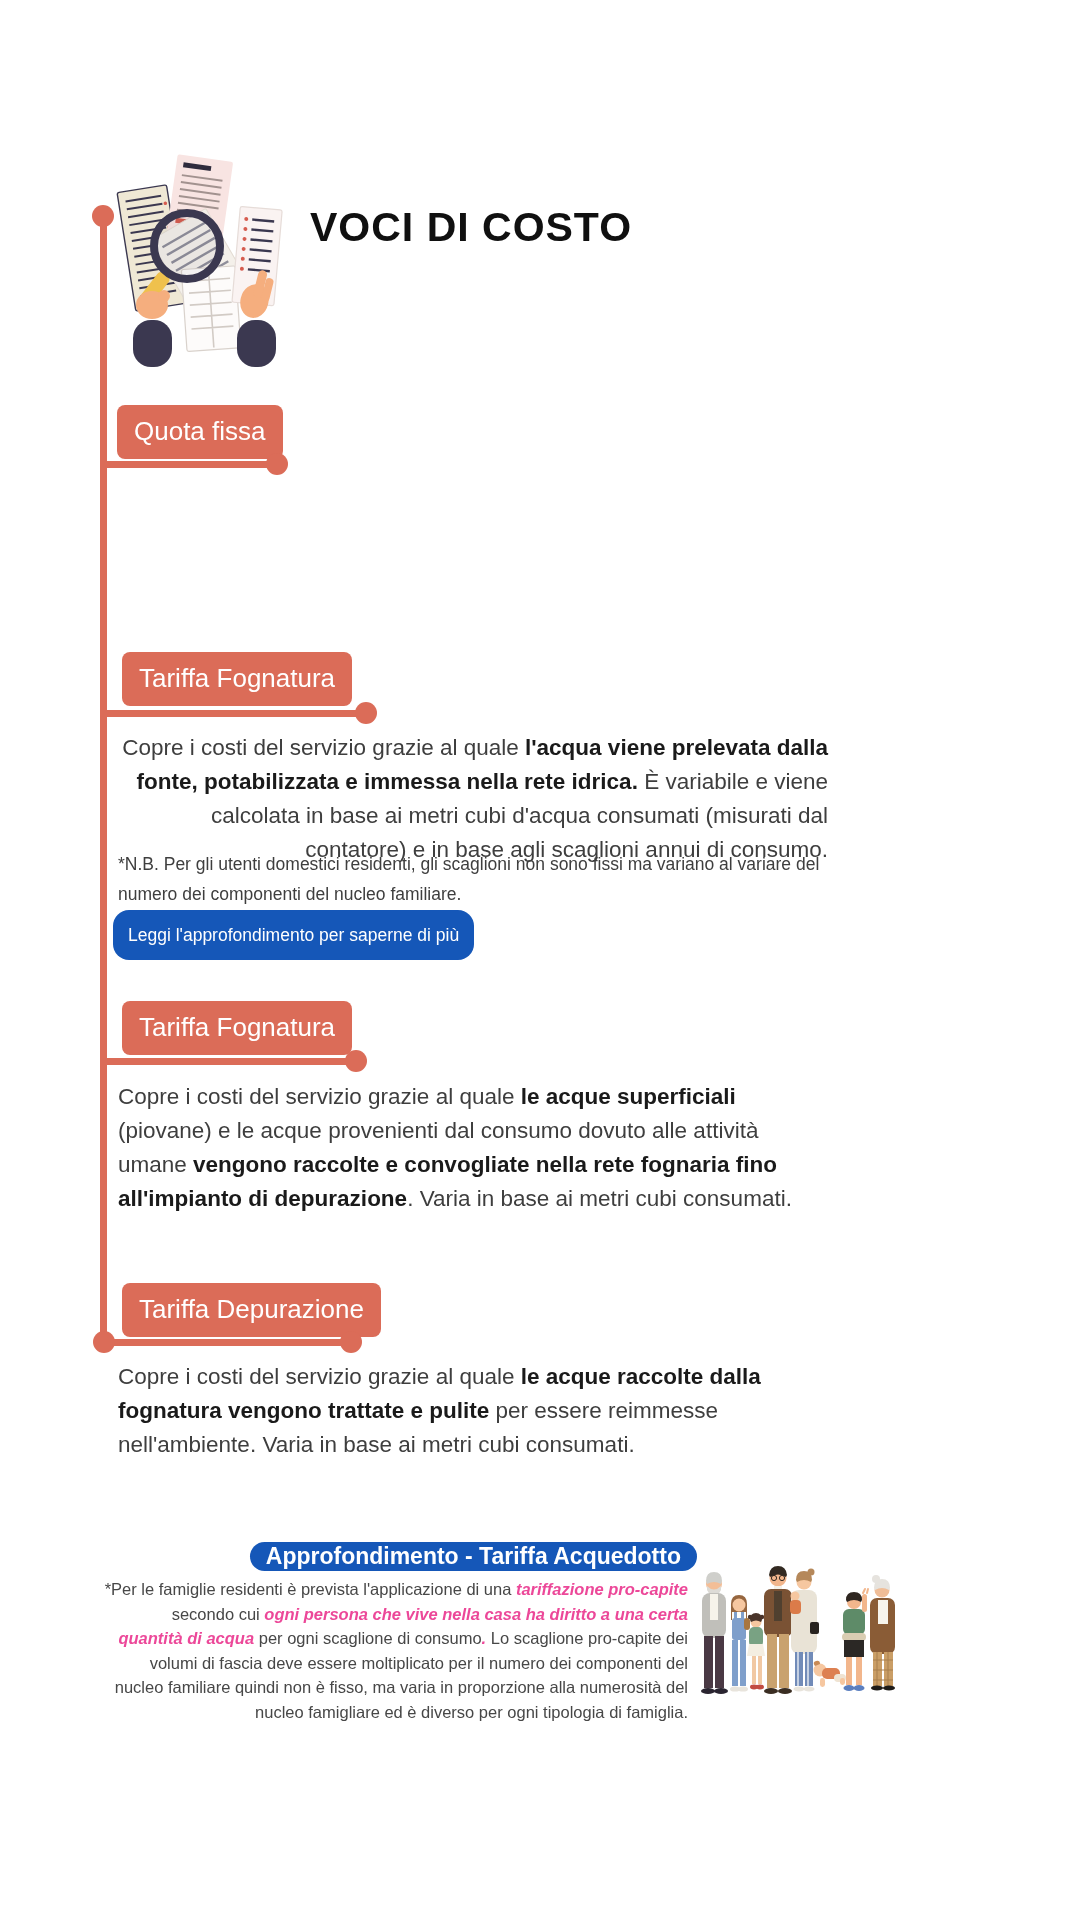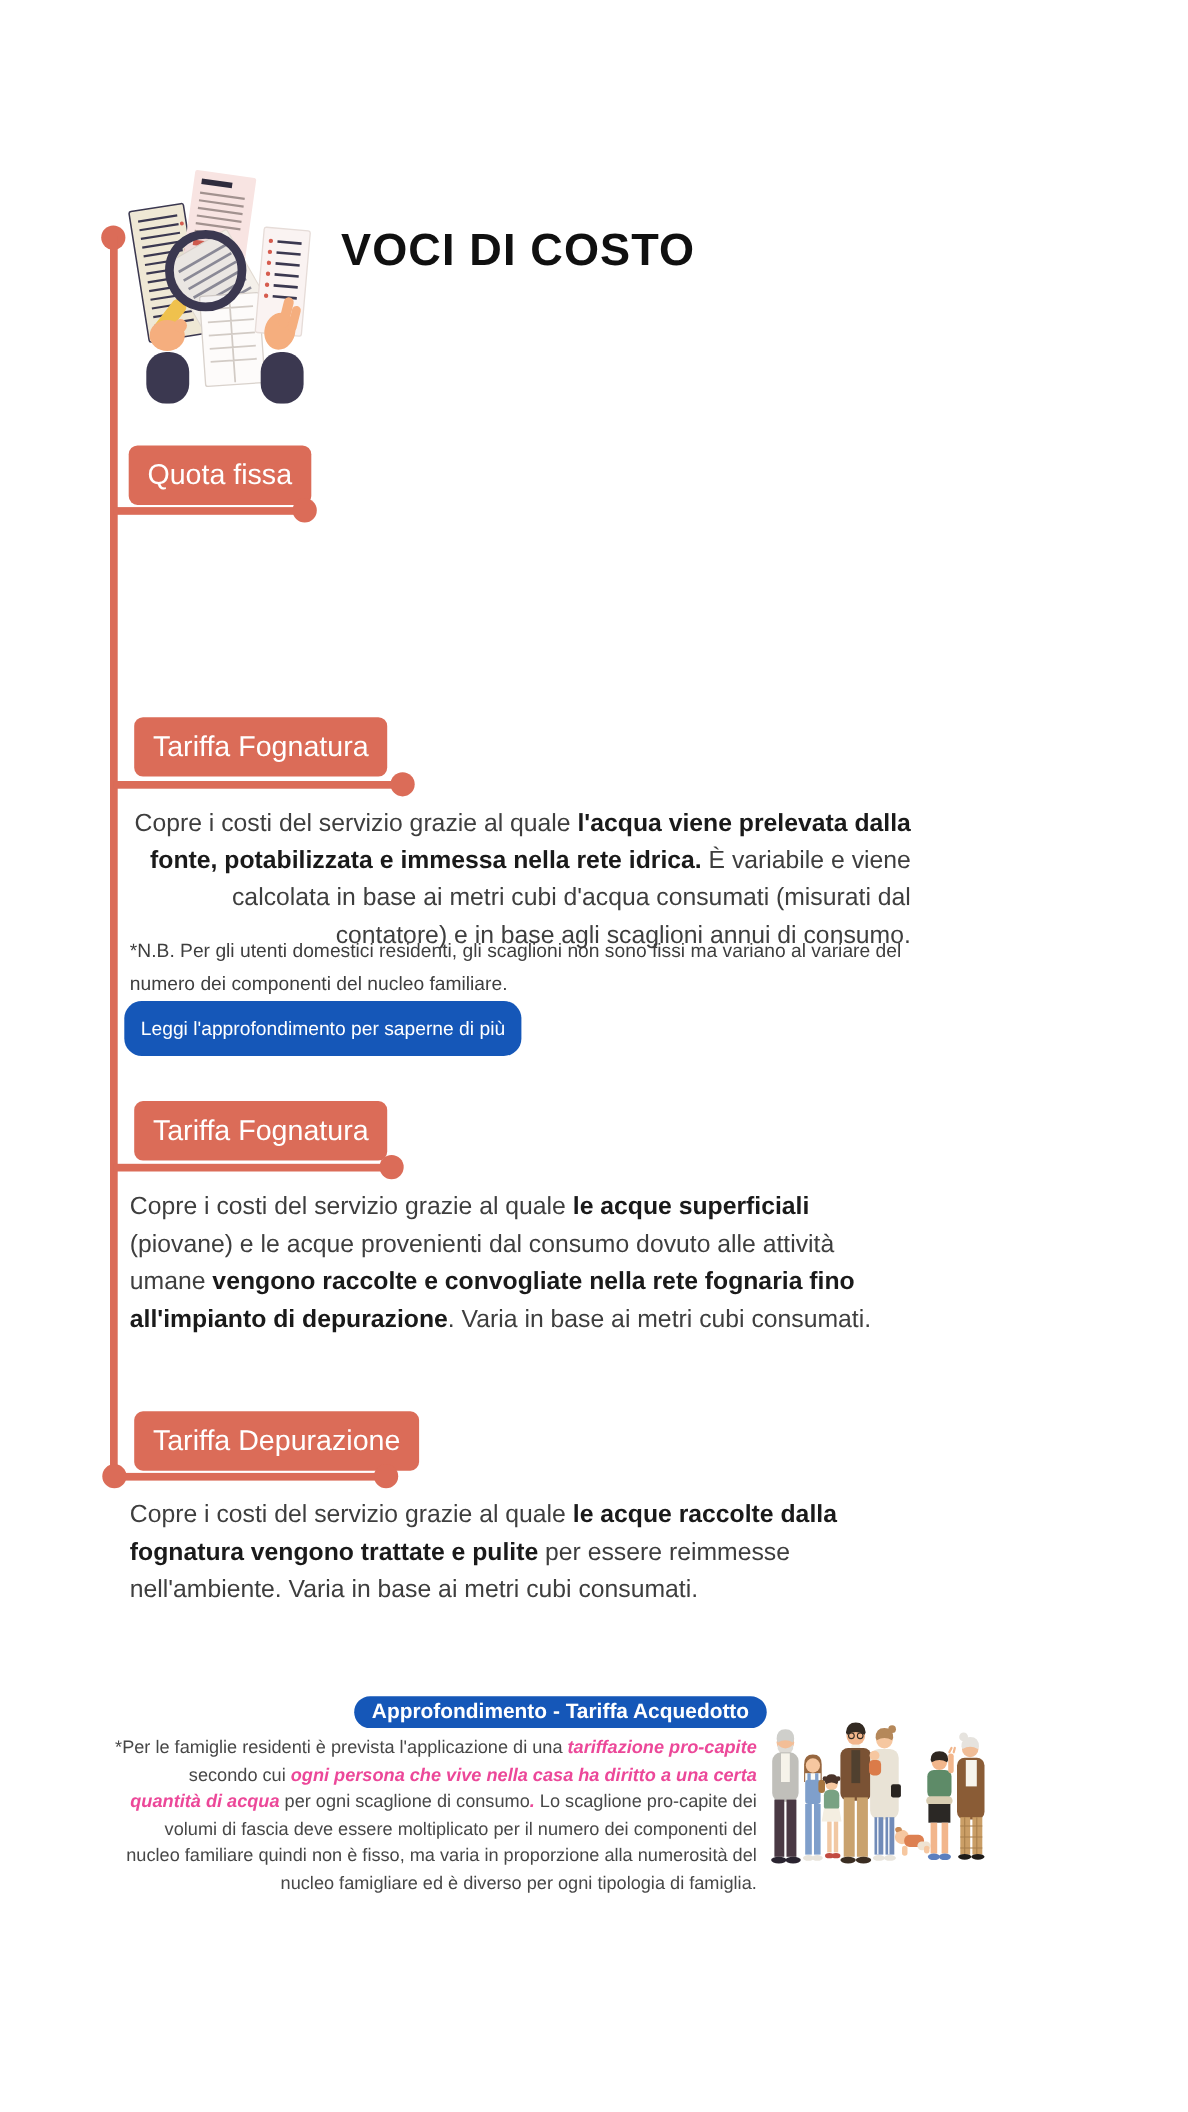--- a/index.html
+++ b/index.html
@@ -24,21 +24,21 @@
   
   .body{position:absolute;font-size:22.5px;line-height:34px;color:var(--body-text,#3E3E3E);}
   .body b{font-weight:700;color:var(--body-bold,#1A1A1A);}
   .note{position:absolute;font-size:17.5px;line-height:30px;color:var(--body-text,#3E3E3E);}
   .pill{position:absolute;background:var(--blue,#1557B8);color:#ffffff;border-radius:16px;
         font-size:17.5px;line-height:30px;padding:10px 15px;white-space:nowrap;border:none;cursor:pointer;
         font-family:"Liberation Sans", sans-serif;}
 
   
   .foot-pill{position:absolute;right:383px;top:1542px;background:var(--blue,#1557B8);color:#ffffff;
-             border-radius:15px;font-size:19px;font-weight:700;line-height:29px;padding:0 16px;white-space:nowrap;}
+             border-radius:15px;font-size:23px;font-weight:700;line-height:29px;padding:0 16px;white-space:nowrap;}
   .foot-body{position:absolute;top:1577px;right:392px;width:585px;text-align:right;
              font-size:16.5px;line-height:24.5px;color:#474747;}
   .foot-body b{font-weight:700;color:#ec4899;font-style:italic;}
   .family{position:absolute;left:694px;top:1560px;}
 </style>
 </head>
 <body>
 
 <div class="page">
 

